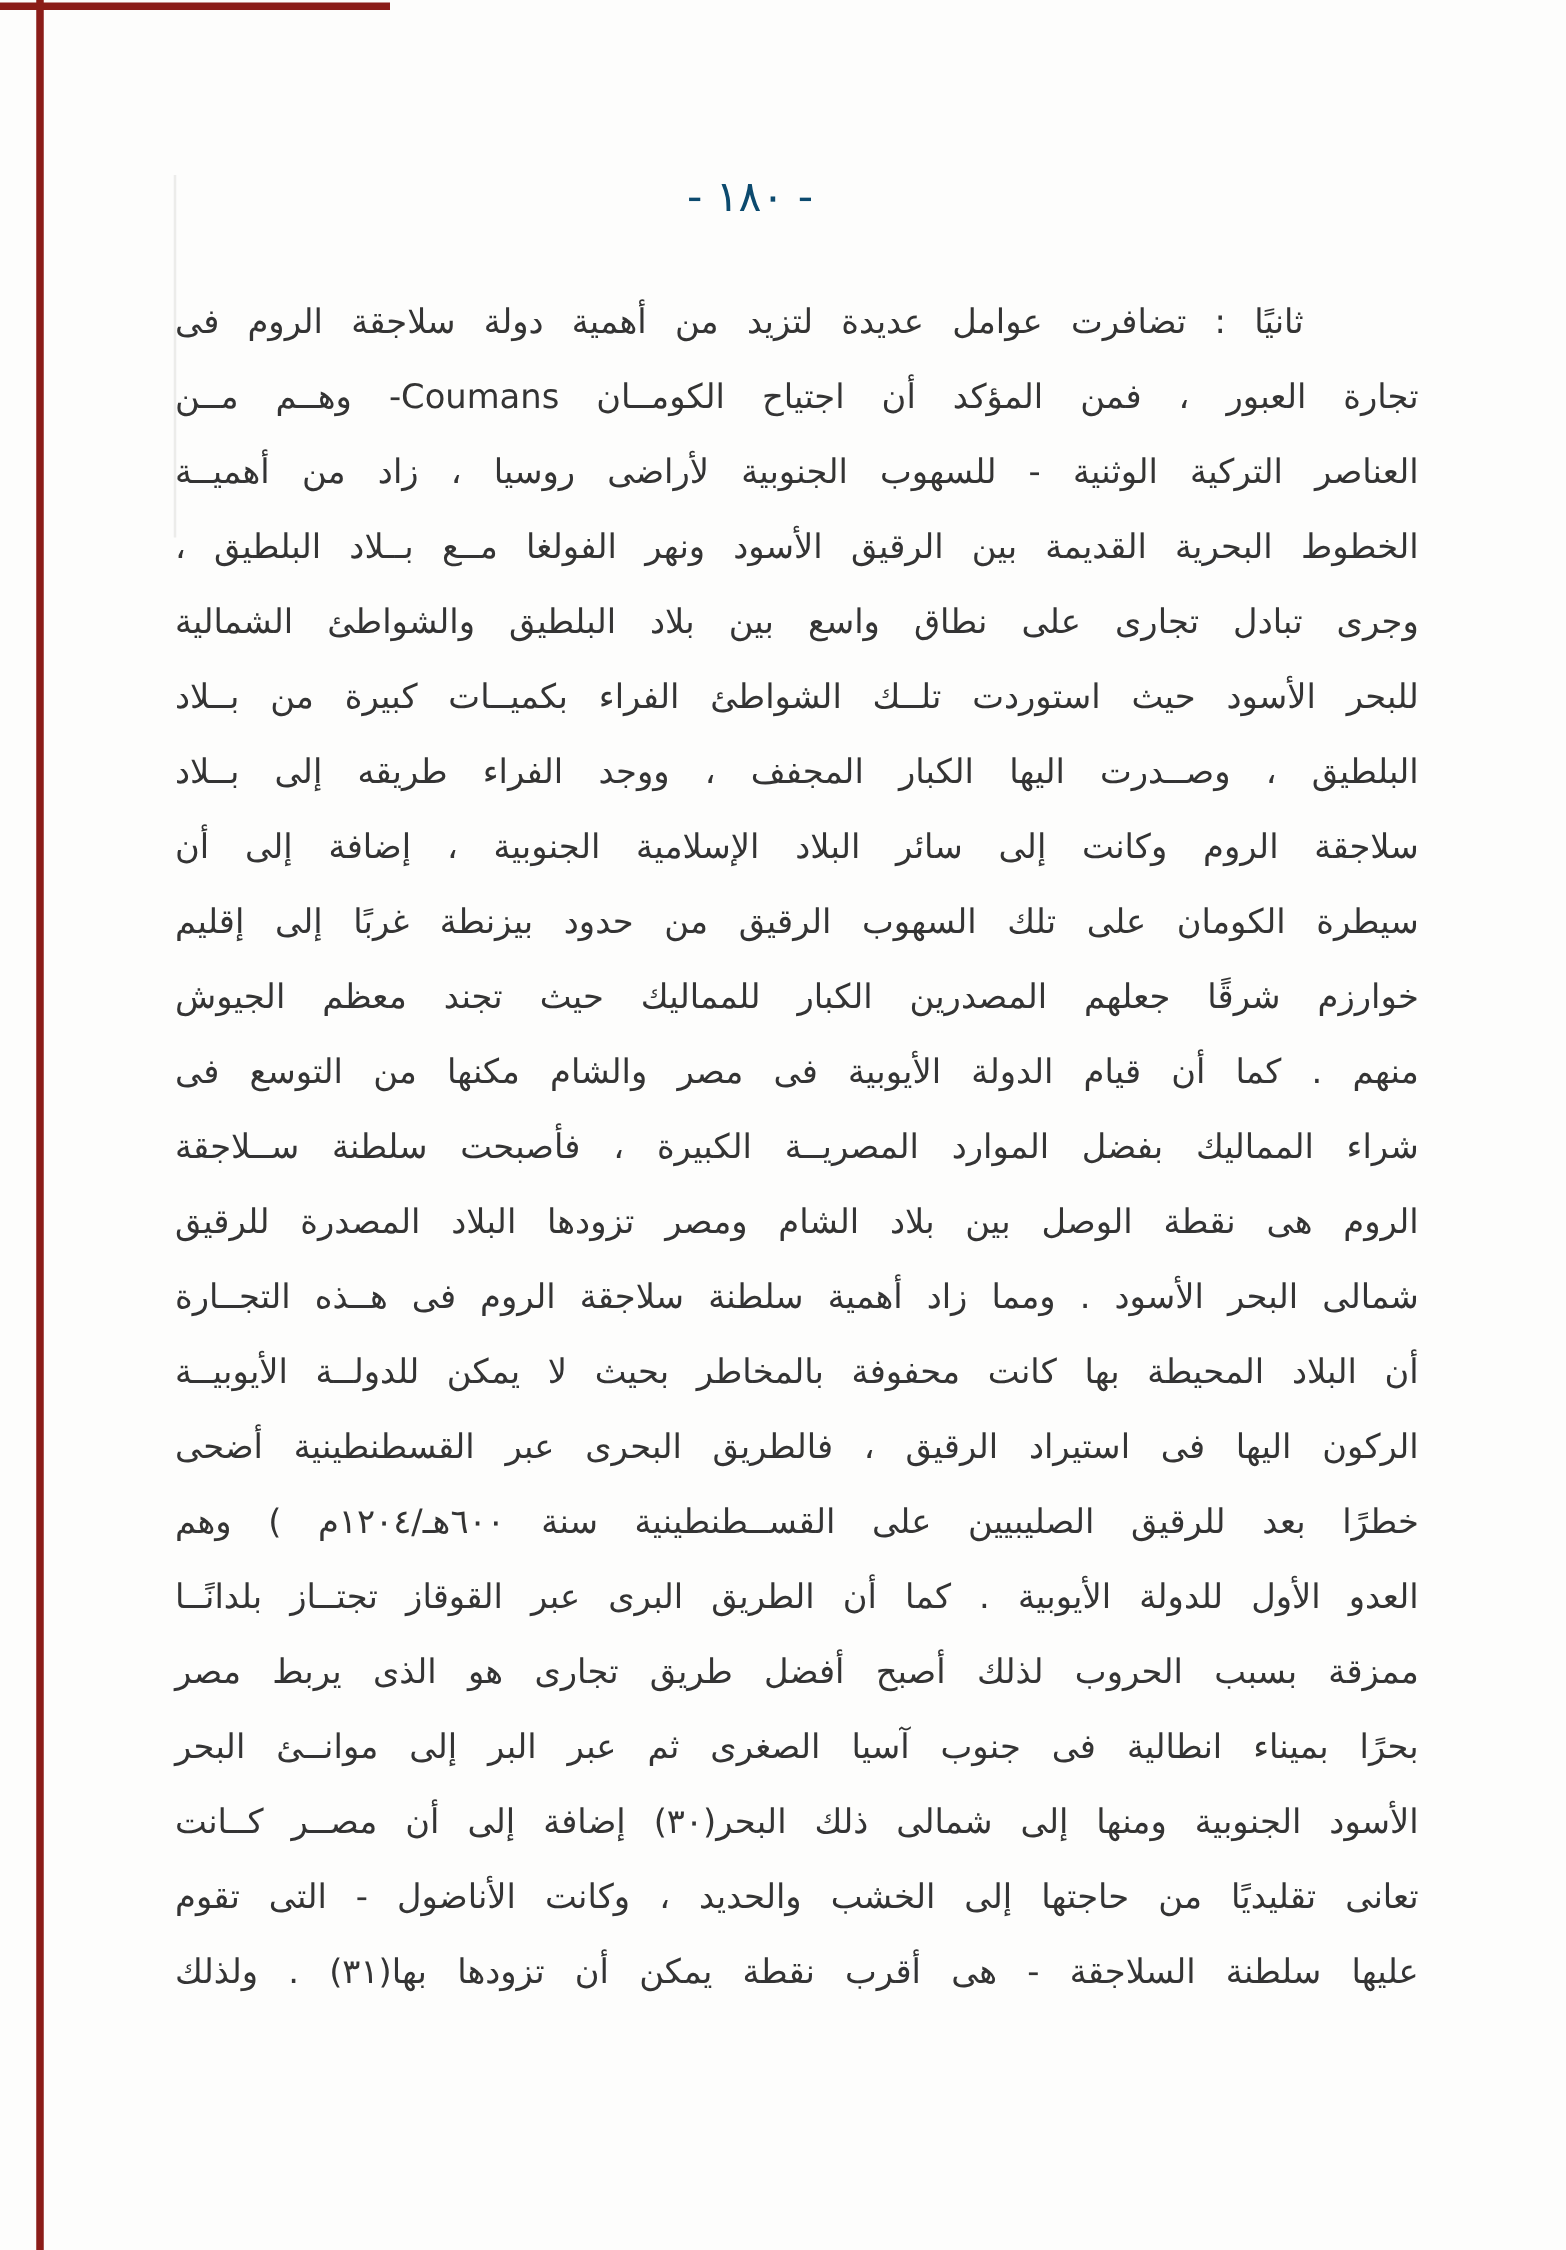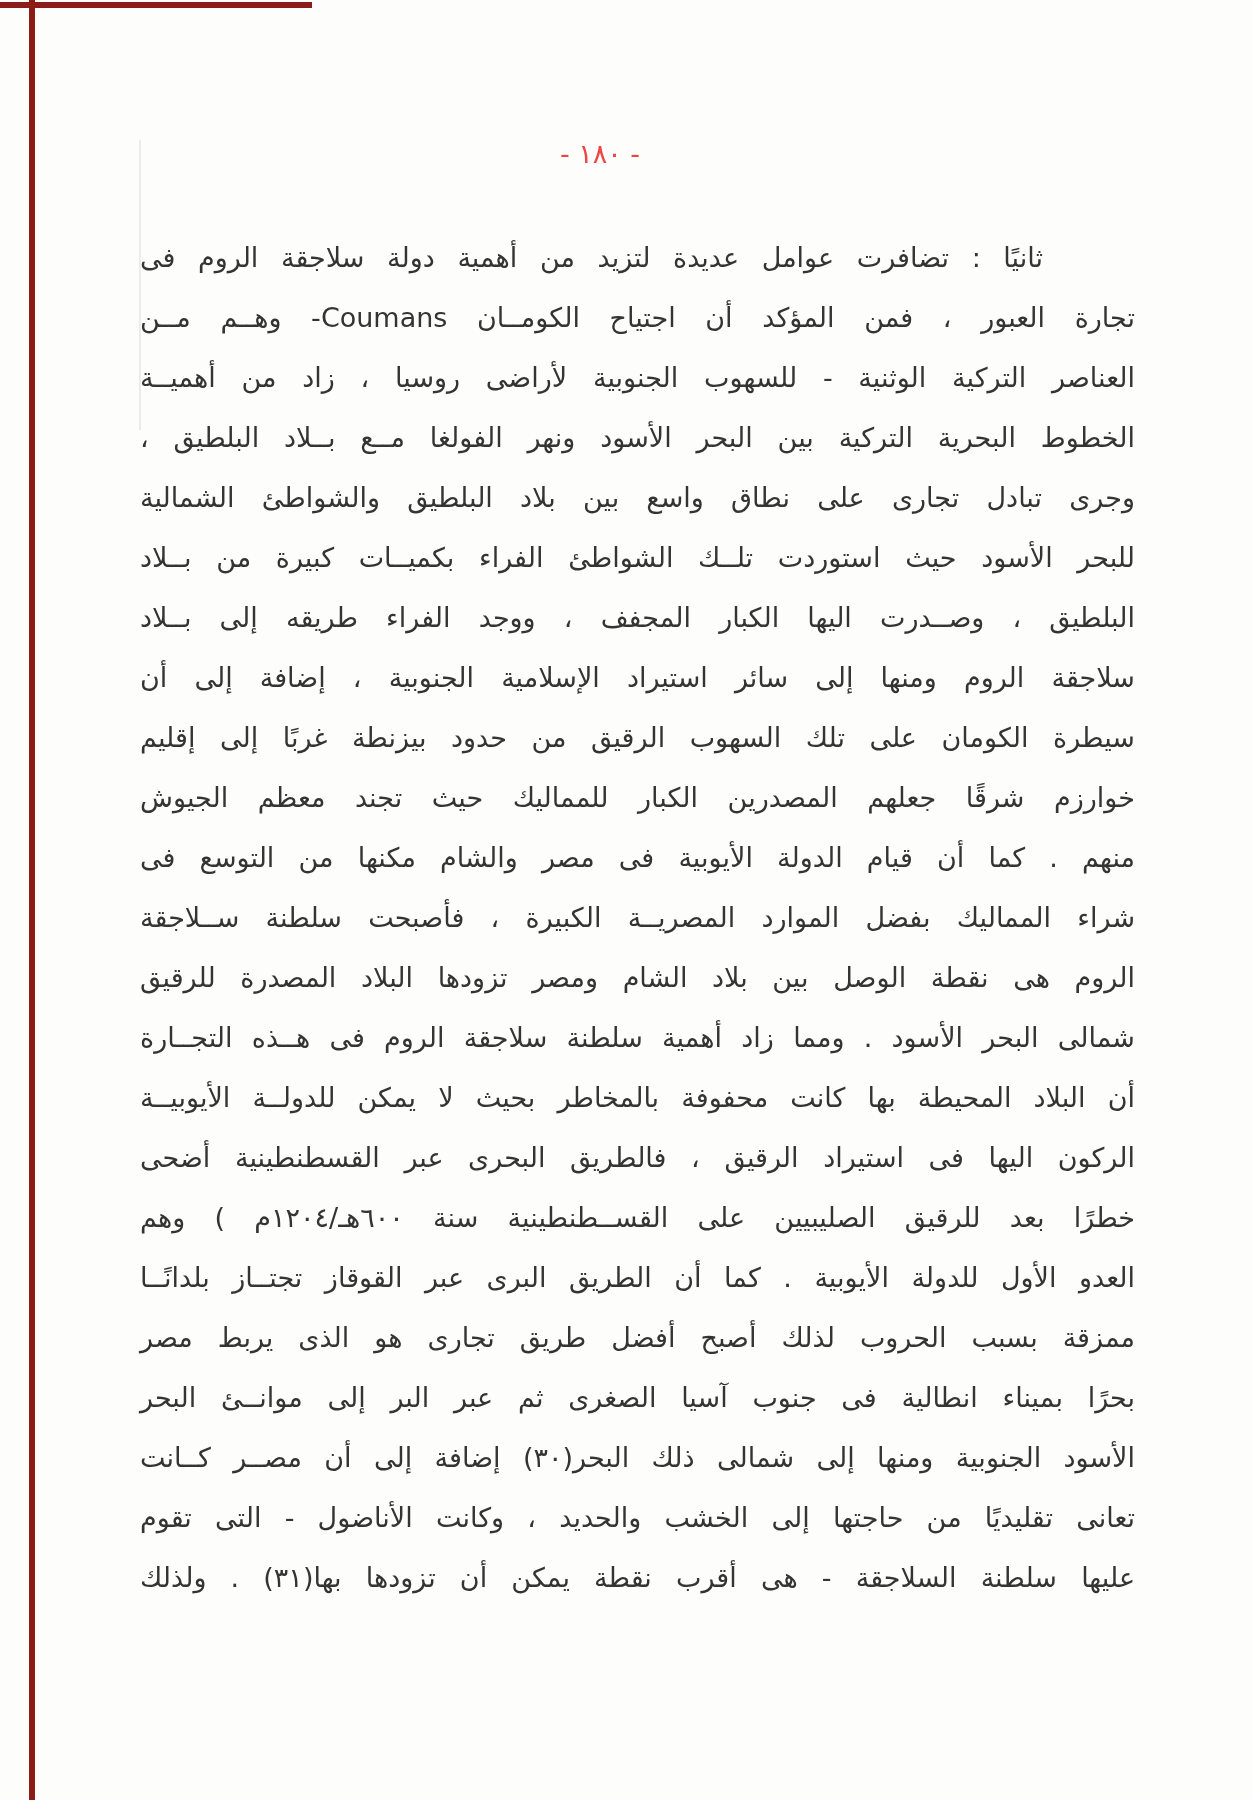--- a/index.html
+++ b/index.html
@@ -31,22 +31,22 @@
     position:absolute;
     left:139px; top:140px;
     width:2px; height:290px;
     background:#ececea;
   }
   .page-number{
     position:absolute;
     top:138px; left:0;
     width:1200px;
     text-align:center;
-    font-size:27px;
-    color:#ef4444;
+    font-size:34px;
+    color:#0c4a6e;
     letter-spacing:2px;
     direction:rtl;
   }
   .text-block{
     position:absolute;
     top:228px;
     right:118px;
     left:140px;
     direction:rtl;
     color:#343434;
@@ -72,25 +72,25 @@
   <div class="edge-top" style="background: rgb(139, 28, 24);"></div>
   <div class="edge-left" style="background: rgb(139, 28, 24);"></div>
   <div class="scan-shadow"></div>
 
   <div class="page-number">- ١٨٠ -</div>
 
   <div class="text-block">
     <div class="line para-start">ثانيًا : تضافرت عوامل عديدة لتزيد من أهمية دولة سلاجقة الروم فى</div>
     <div class="line">تجارة العبور ، فمن المؤكد أن اجتياح الكومــان Coumans- وهــم مــن</div>
     <div class="line">العناصر التركية الوثنية - للسهوب الجنوبية لأراضى روسيا ، زاد من أهميــة</div>
-    <div class="line">الخطوط البحرية التركية بين البحر الأسود ونهر الفولغا مــع بــلاد البلطيق ،</div>
+    <div class="line">الخطوط البحرية القديمة بين الرقيق الأسود ونهر الفولغا مــع بــلاد البلطيق ،</div>
     <div class="line">وجرى تبادل تجارى على نطاق واسع بين بلاد  البلطيق والشواطئ الشمالية</div>
     <div class="line">للبحر الأسود حيث استوردت تلــك الشواطئ الفراء بكميــات كبيرة من بــلاد</div>
     <div class="line">البلطيق ، وصــدرت اليها الكبار المجفف ، ووجد الفراء طريقه إلى بــلاد</div>
-    <div class="line">سلاجقة الروم ومنها إلى سائر استيراد الإسلامية الجنوبية ، إضافة إلى أن</div>
+    <div class="line">سلاجقة الروم وكانت إلى سائر البلاد الإسلامية الجنوبية ، إضافة إلى أن</div>
     <div class="line">سيطرة الكومان على تلك السهوب الرقيق من حدود بيزنطة غربًا إلى إقليم</div>
     <div class="line">خوارزم شرقًا جعلهم المصدرين الكبار  للمماليك حيث تجند معظم الجيوش</div>
     <div class="line">منهم . كما أن قيام الدولة الأيوبية  فى مصر والشام مكنها من التوسع فى</div>
     <div class="line">شراء المماليك بفضل الموارد المصريــة الكبيرة ، فأصبحت سلطنة ســلاجقة</div>
     <div class="line">الروم هى نقطة الوصل بين بلاد الشام ومصر تزودها البلاد المصدرة للرقيق</div>
     <div class="line">شمالى البحر الأسود . ومما زاد أهمية سلطنة سلاجقة الروم فى هــذه التجــارة</div>
     <div class="line">أن البلاد المحيطة بها كانت محفوفة بالمخاطر بحيث لا يمكن للدولــة الأيوبيــة</div>
     <div class="line">الركون اليها فى استيراد الرقيق ، فالطريق البحرى عبر القسطنطينية أضحى</div>
     <div class="line">خطرًا بعد للرقيق الصليبيين على القســطنطينية سنة ٦٠٠هـ/١٢٠٤م ) وهم</div>
     <div class="line">العدو الأول للدولة الأيوبية . كما أن الطريق البرى عبر القوقاز  تجتــاز بلدانًــا</div>

